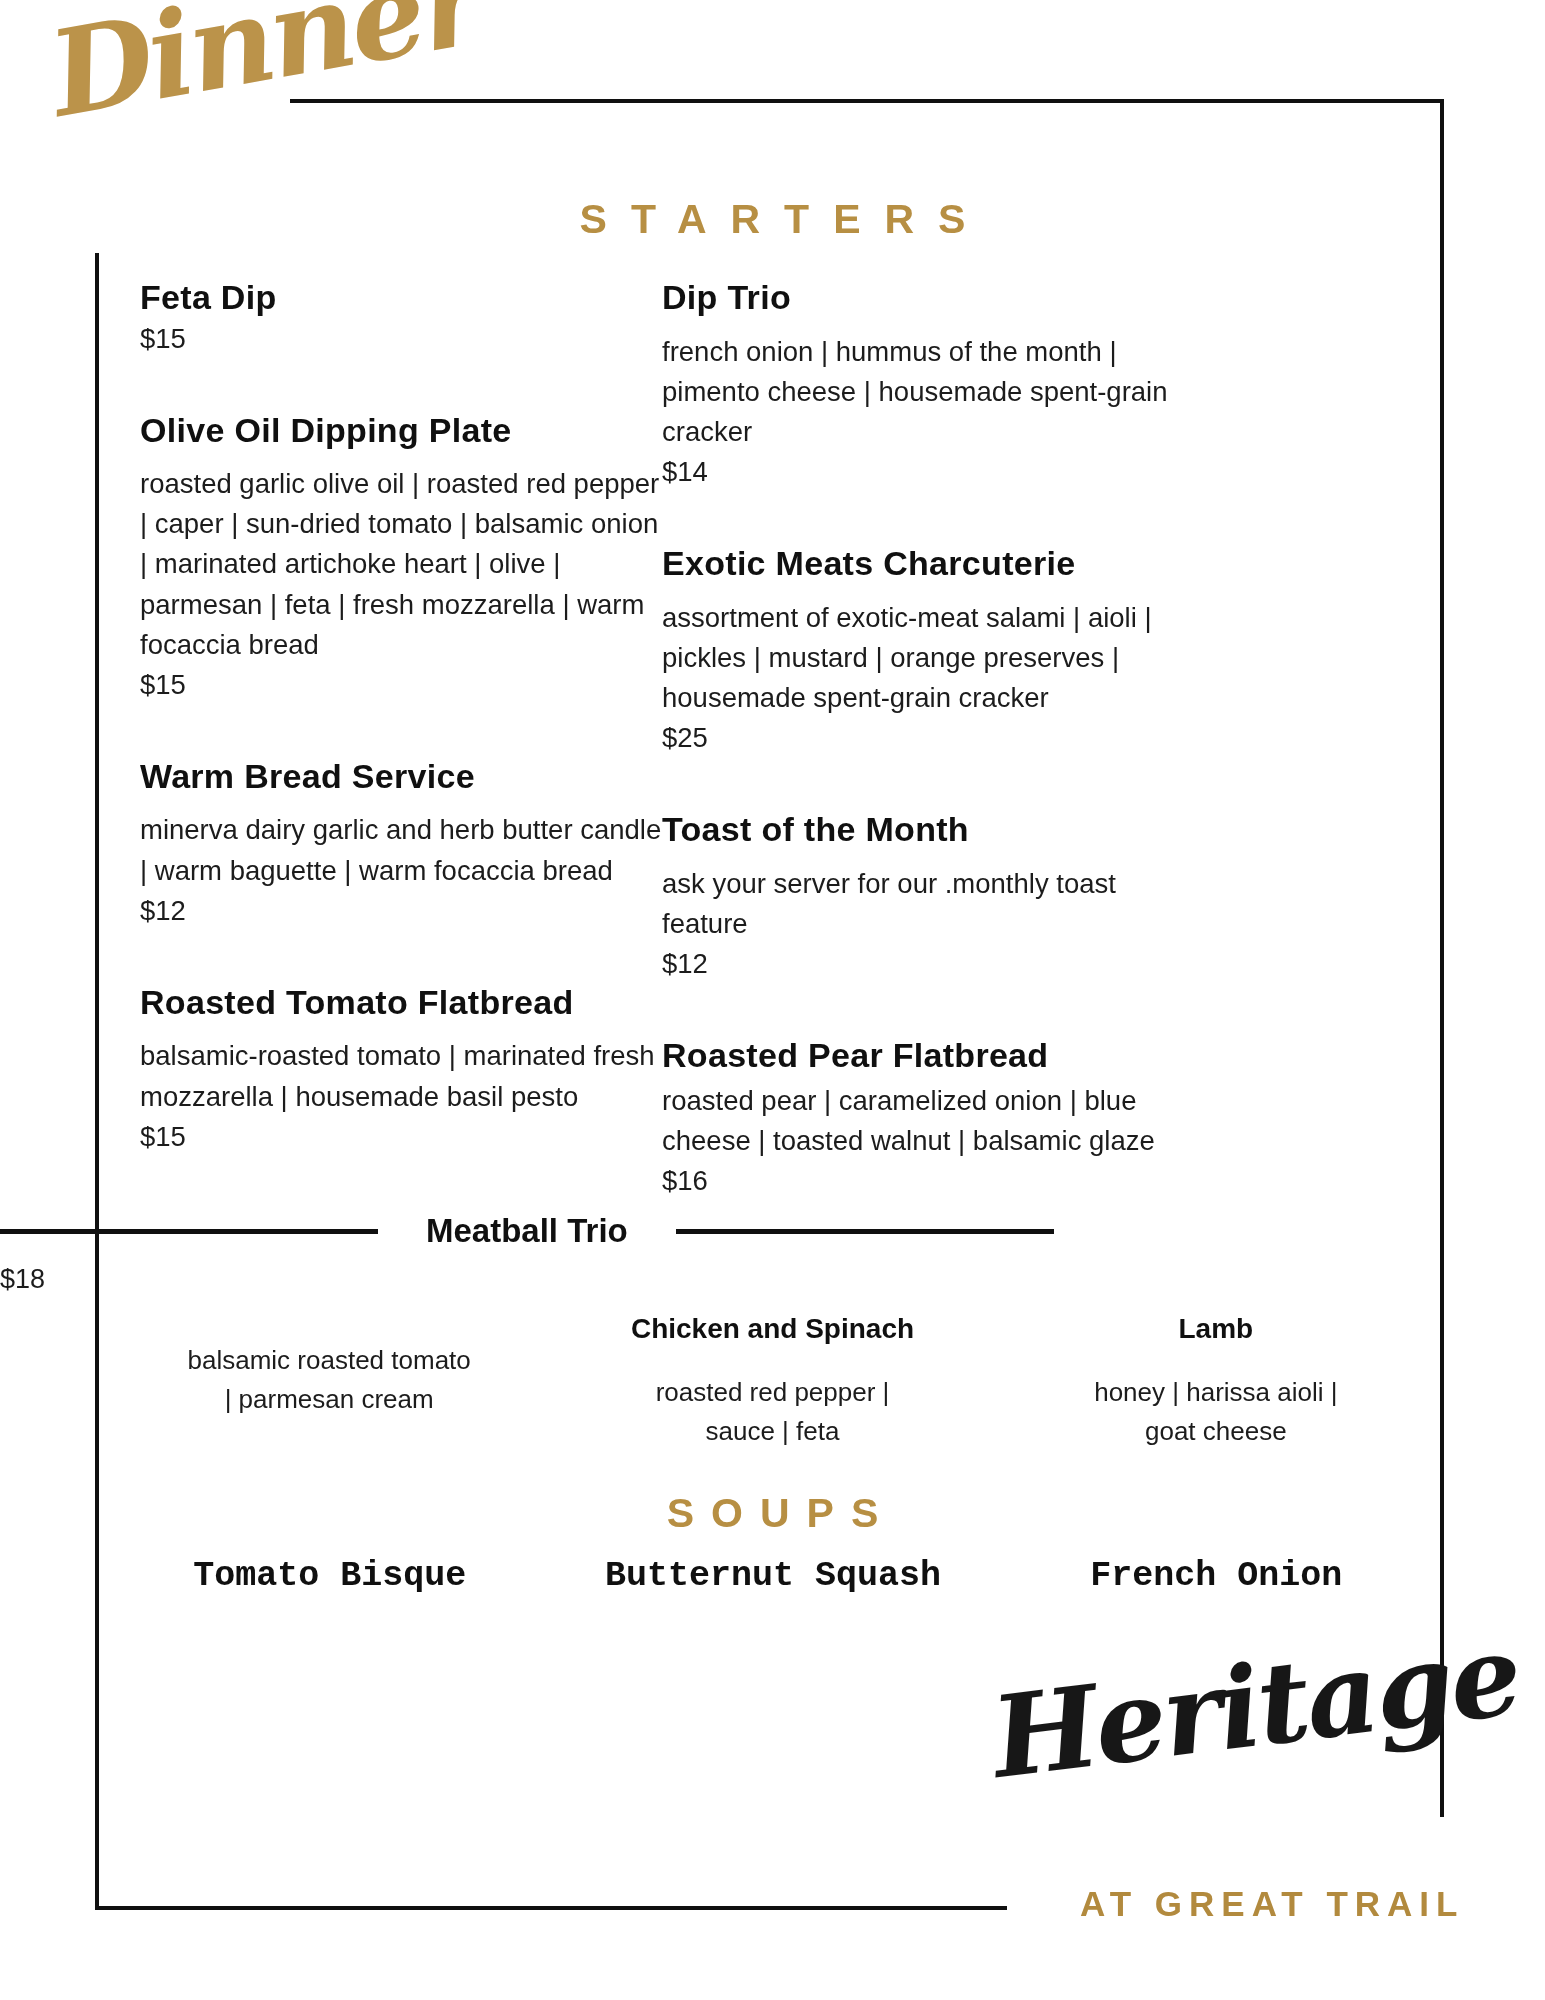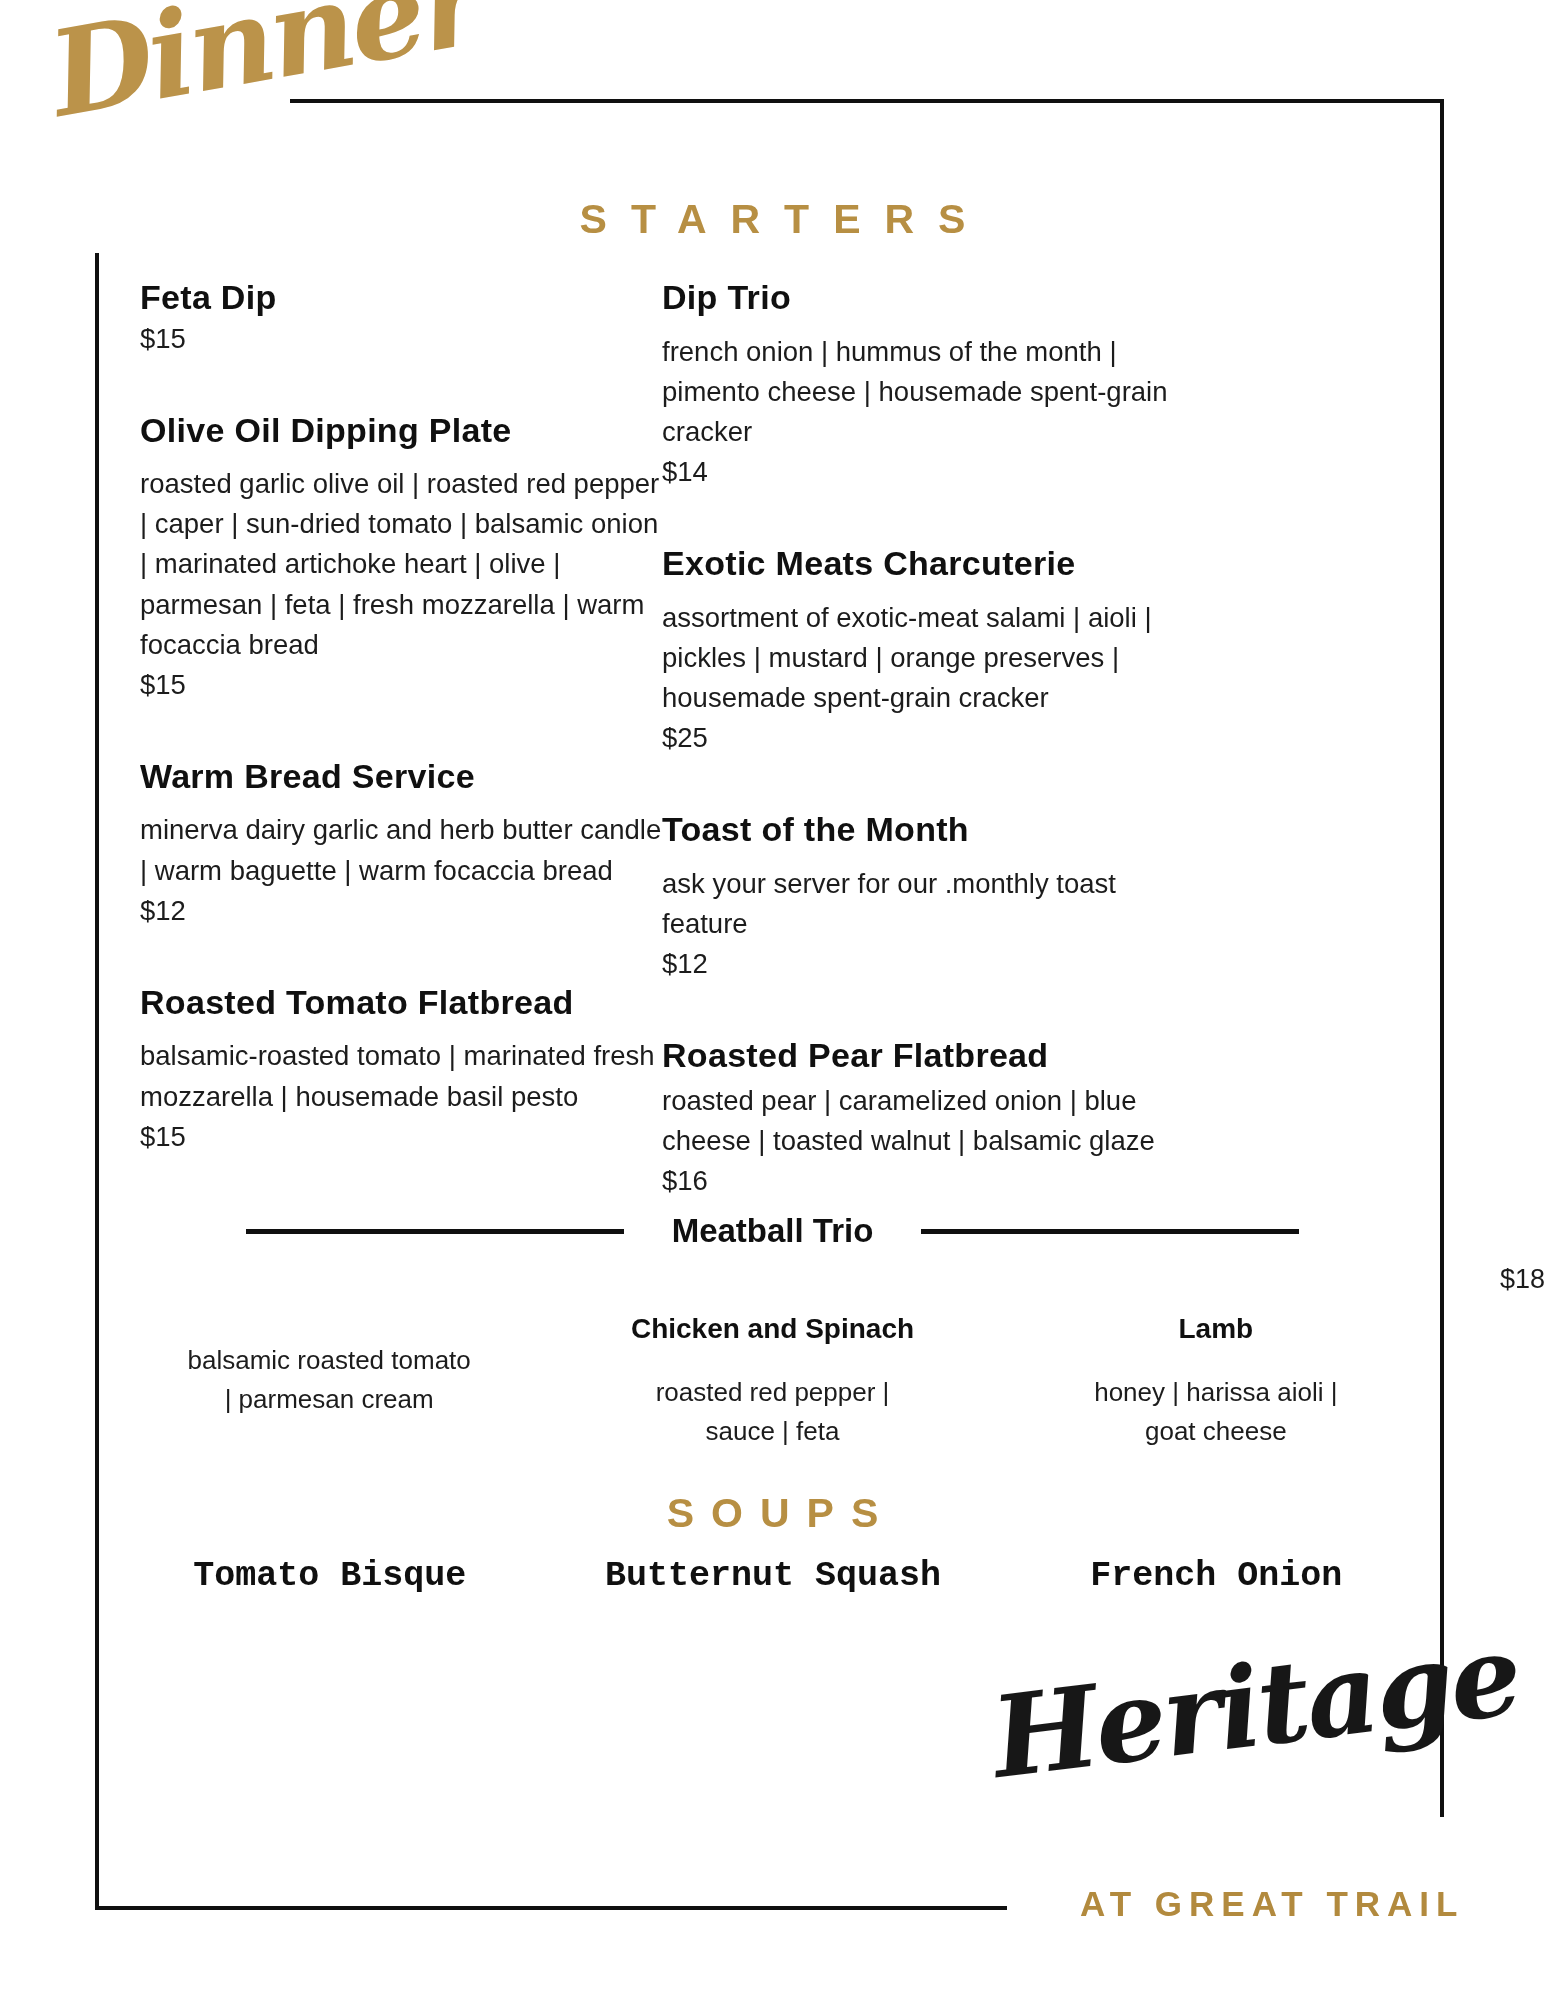--- a/index.html
+++ b/index.html
@@ -71,25 +71,25 @@
     font-size:27.5px; line-height:1.46; font-weight:400; color:#1c1c1c;
   }
   .menu-item.tight .item-desc{ margin-top:4px; }
   .item-price{
     font-size:27.5px; line-height:1.46; color:#1c1c1c;
   }
 
   
   .meatball-section{ position:absolute; left:0; top:1212px; width:1545px; }
   .meatball-title-row{
-    display:flex; align-items:center; justify-content:center; gap:48px;
+    display:flex; align-items:center; gap:48px;
   }
   .divider-line{ width:378px; height:5px; background:#101010; }
   .meatball-title{ font-weight:800; font-size:33px; color:#101010; white-space:nowrap; }
-  .meatball-price{ text-align:right; font-size:27px; margin-top:14px; color:#1c1c1c; }
+  .meatball-price{ text-align:left; font-size:27px; margin-top:14px; color:#1c1c1c; }
   .variant-grid{
     margin:18px auto 0 auto; width:1290px;
     display:grid; grid-template-columns:1fr 1fr 1fr; column-gap:40px;
   }
   .variant{ text-align:center; }
   .variant-name{ font-weight:800; font-size:28px; color:#101010; }
   .variant-desc{
     margin-top:28px; font-size:26px; line-height:1.5; color:#1c1c1c;
     padding:0 60px;
   }

